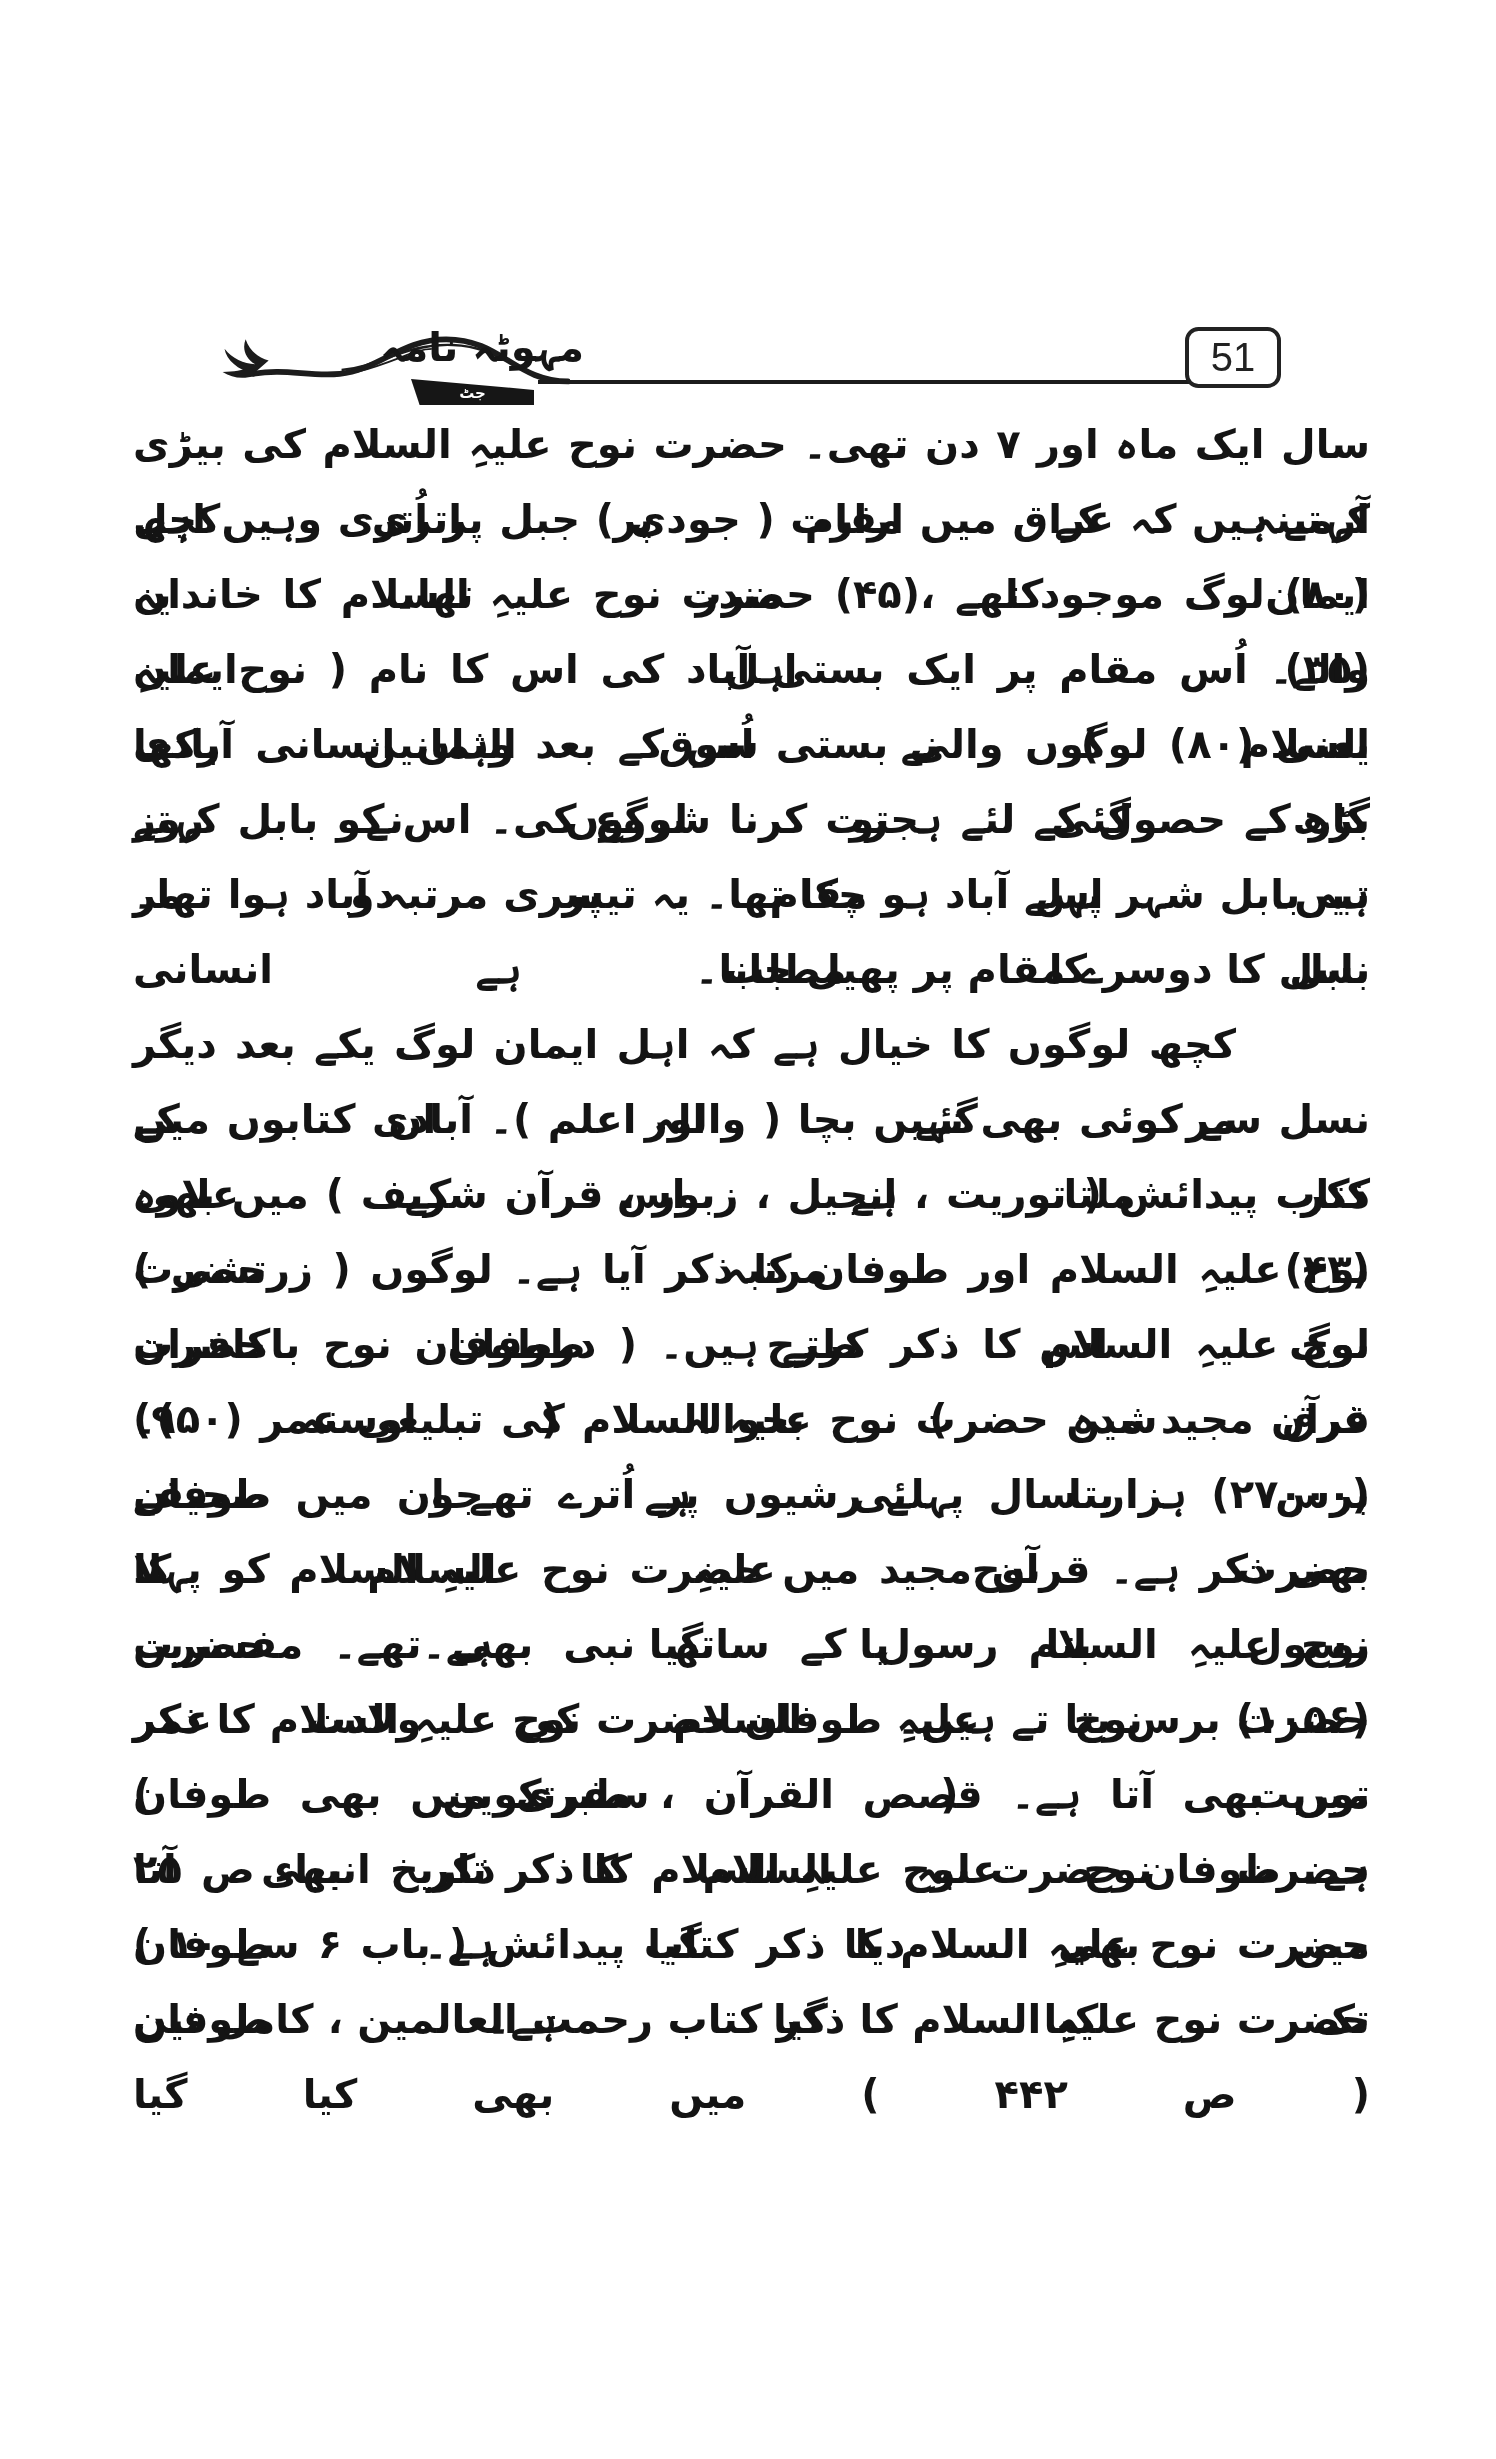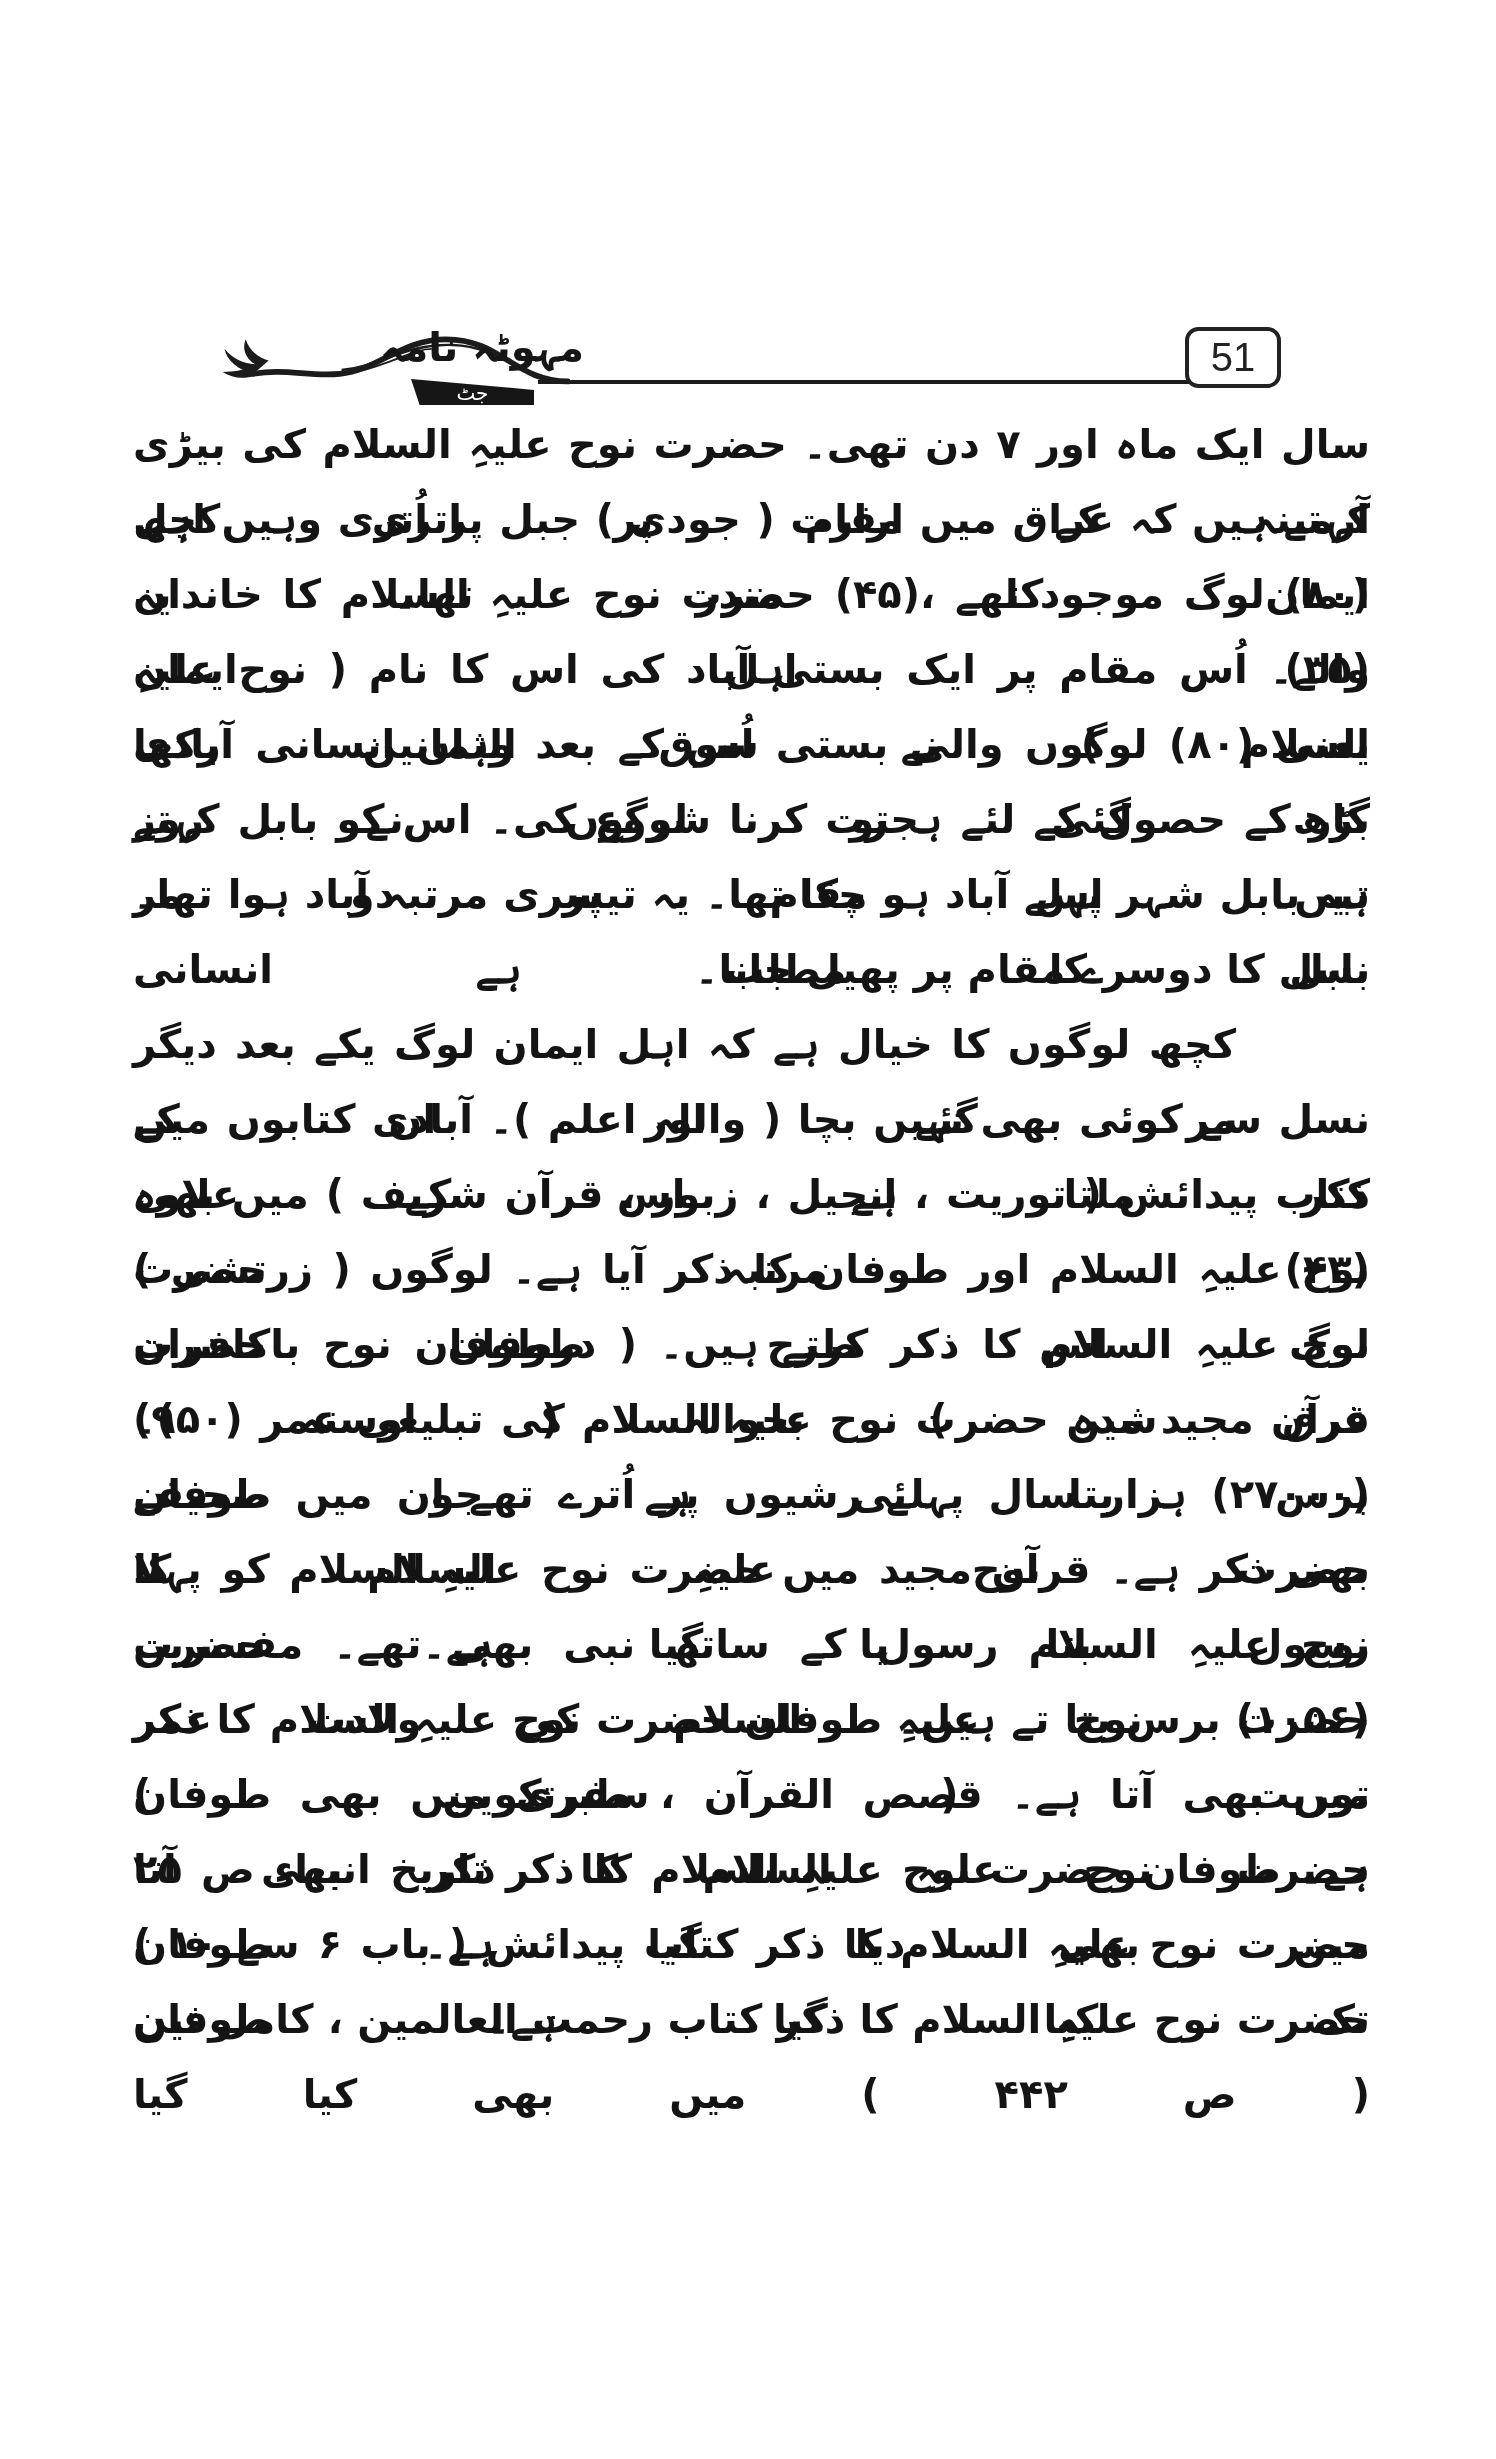--- a/index.html
+++ b/index.html
@@ -41,22 +41,22 @@
   }
   .header-title-wedge {
     position: absolute;
     left: 411px;
     top: 379px;
     width: 123px;
     height: 26px;
     background: #161616;
     clip-path: polygon(0% 0%, 100% 42%, 100% 100%, 7% 100%);
     color: #ffffff;
-    font-size: 20px;
-    font-weight: 400;
+    font-size: 15px;
+    font-weight: 700;
     line-height: 29px;
     text-align: center;
     direction: rtl;
   }
   .header-rule {
     position: absolute;
     left: 538px;
     top: 380px;
     width: 651px;
     height: 0;

